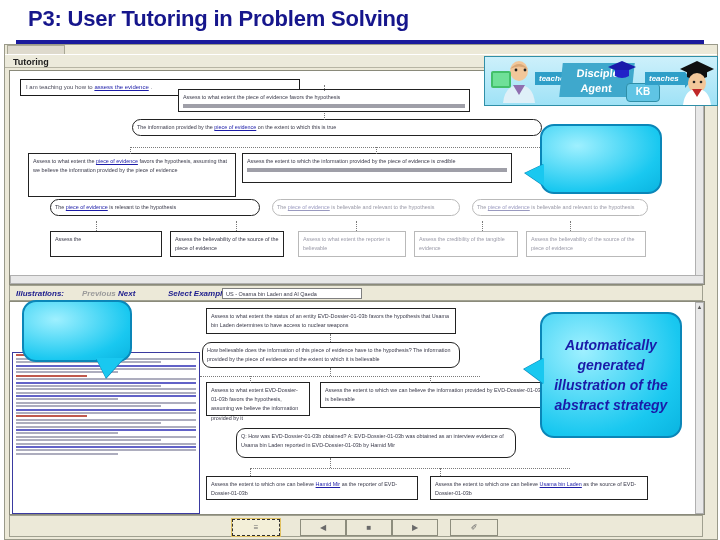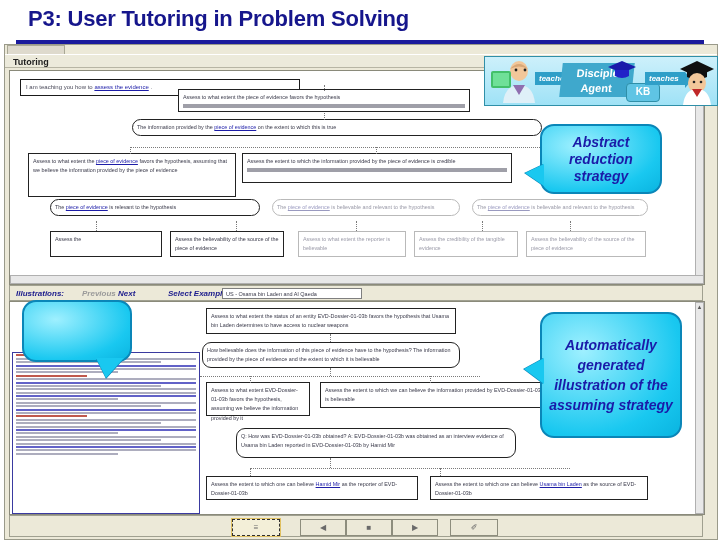--- a/index.html
+++ b/index.html
@@ -415,24 +415,23 @@
     <path d="M10 15 L10 20 q10 5 20 0 L30 15" fill="#101010"></path>
     <ellipse cx="20" cy="26" rx="9" ry="10" fill="#f2c79a"></ellipse>
     <path d="M6 48 q2 -16 14 -16 q12 0 14 16z" fill="#ffffff"></path>
     <path d="M15 32 l5 8 l5 -8z" fill="#c02828"></path>
     <circle cx="17" cy="25" r="1.3" fill="#222"></circle>
     <circle cx="24" cy="25" r="1.3" fill="#222"></circle>
   </svg>
 </div>
 
 <div class="callout" id="callout-abstract">
-  <span class="txt">Abstract reduction strategy</span>
   <span class="tail"></span>
 </div>
 
 <div class="callout" id="callout-lesson">
   <span class="tail"></span>
 </div>
 
 <div class="callout" id="callout-auto">
-  <span class="txt">Automatically generated illustration of the assuming strategy</span>
+  <span class="txt">Automatically generated illustration of the abstract strategy</span>
   <span class="tail"></span>
 </div>
 
 </body></html>

